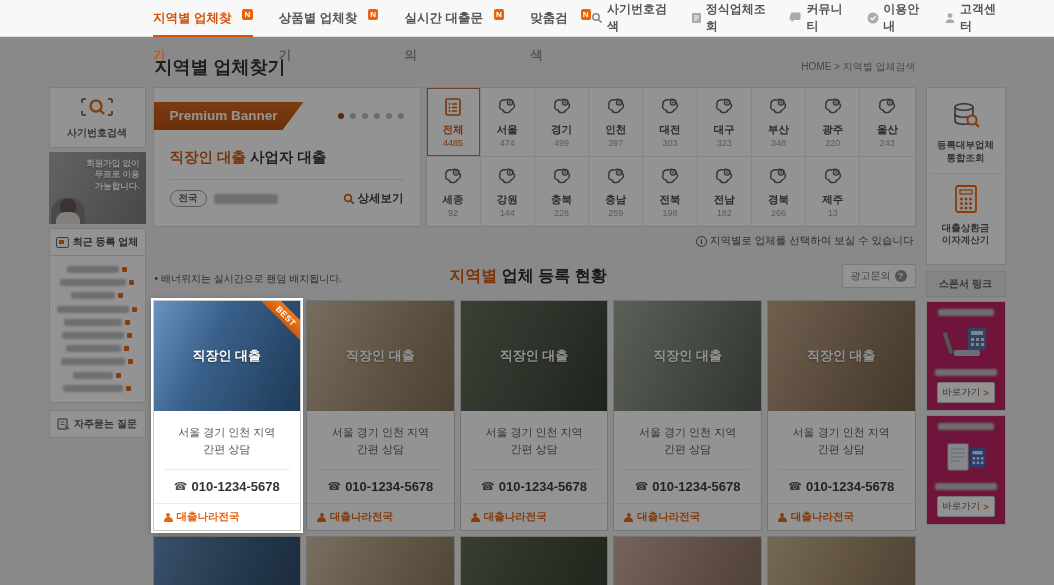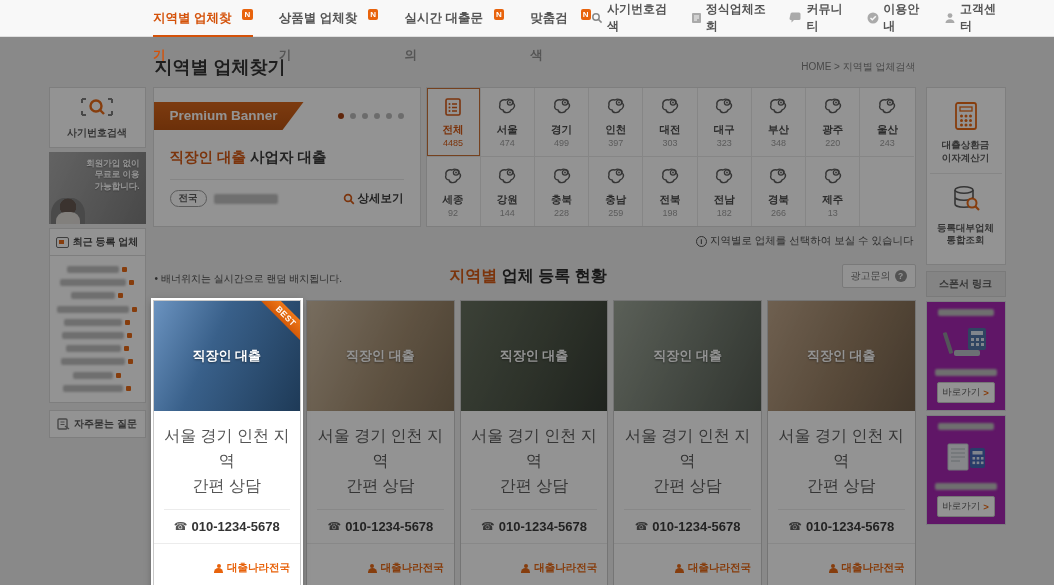--- a/index.html
+++ b/index.html
@@ -98,37 +98,37 @@
   .ci-0-0 { background:linear-gradient(115deg,#6b93c0 0%,#39608a 40%,#1e3a57 100%); }
   .ci-0-1 { background:linear-gradient(115deg,#cdbaa0 0%,#a18a6c 55%,#7d6a50 100%); }
   .ci-0-2 { background:linear-gradient(115deg,#606a58 0%,#454e3f 55%,#2c332a 100%); }
   .ci-0-3 { background:linear-gradient(115deg,#99a294 0%,#6e776b 55%,#4d554b 100%); }
   .ci-0-4 { background:linear-gradient(115deg,#bda285 0%,#93795c 55%,#6e5a44 100%); }
   .ci-1-0 { background:linear-gradient(115deg,#5c88b5 0%,#34577d 55%,#203b55 100%); }
   .ci-1-1 { background:linear-gradient(115deg,#d0bda2 0%,#a28b6d 55%,#7c6950 100%); }
   .ci-1-2 { background:linear-gradient(115deg,#5b654f 0%,#3f4836 55%,#2b3226 100%); }
   .ci-1-3 { background:linear-gradient(115deg,#c8aa9e 0%,#9d7f73 55%,#7c6257 100%); }
   .ci-1-4 { background:linear-gradient(115deg,#cbb293 0%,#9e8465 55%,#79654b 100%); }
-  .card-body { text-align:center; padding:13px 8px 0; font-size:16px; color:#555; line-height:1.55; }
+  .card-body { text-align:center; padding:13px 8px 0; font-size:11px; color:#555; line-height:1.55; }
   .card-div { border-top:1px solid #ececec; margin:11px 10px 0; }
   .card-phone { text-align:center; font-size:13px; font-weight:bold; color:#333; padding:9px 0; display:flex; align-items:center; justify-content:center; gap:4px; }
   .phone-glyph { font-size:11px; color:#555; }
-  .card-foot { border-top:1px solid #ececec; display:flex; align-items:center; justify-content:flex-end; padding:17px 10px; font-size:10.5px; font-weight:bold; color:#e8630c; }
+  .card-foot { border-top:1px solid #ececec; display:flex; align-items:center; justify-content:flex-start; padding:6px 10px; font-size:10.5px; font-weight:bold; color:#e8630c; }
   .card-company { display:flex; align-items:center; gap:4px; }
   .person-glyph { width:9px; height:9px; position:relative; display:inline-block; }
   .person-glyph::before { content:""; position:absolute; left:2.5px; top:0; width:4px; height:4px; border-radius:50%; background:#e8630c; }
   .person-glyph::after { content:""; position:absolute; left:0; bottom:0; width:9px; height:4.5px; border-radius:5px 5px 0 0; background:#e8630c; }
 
   
   .tool-box { background:#fff; border:1px solid #d9d9d9; padding:9px 3px; text-align:center; }
   .tool-item { padding:4px 0 8px; cursor:pointer; }
   .tool-item + .tool-item { border-top:1px solid #e7e7e7; padding-top:10px; }
   .tool-label { font-size:9.5px; font-weight:bold; color:#555; line-height:1.35; margin-top:4px; }
   .sponsor-title { margin-top:6px; background:#e3e3e3; border:1px solid #d2d2d2; text-align:center; font-size:10px; font-weight:bold; color:#555; padding:5px 0; }
-  .sponsor-box { margin-top:4px; background:#a21caf; border:1px solid #d5d8dc; padding:7px 4px; text-align:left; cursor:pointer; }
+  .sponsor-box { margin-top:4px; background:#be185d; border:1px solid #d5d8dc; padding:7px 4px; text-align:left; cursor:pointer; }
   .sponsor-box .masked-bar { margin:0 auto 6px; }
   .sponsor-art { height:42px; display:flex; align-items:center; justify-content:center; }
   .goto-btn { margin:6px auto 0; width:58px; background:#fff; border:1px solid #c8c8c8; border-radius:2px; font-size:9.5px; color:#555; padding:3px 0; display:flex; align-items:center; justify-content:center; gap:3px; }
   .goto-btn .arrow { color:#e8630c; font-weight:bold; }
 </style>
 </head>
 <body>
 
 <div class="topnav">
   <div class="topnav-inner">
@@ -611,20 +611,32 @@
             <div class="card-img ci-1-3"></div>
           </div>
           <div class="card">
             <div class="card-img ci-1-4"></div>
           </div>
         </div>
     </div>
 
     <div class="col-right">
       <div class="tool-box">
+          <div class="tool-item">
+            <div><svg width="30" height="30" viewBox="0 0 30 30">
+                <ellipse cx="13" cy="6" rx="9" ry="3.2" fill="none" stroke="#555" stroke-width="1.6"></ellipse>
+                <path d="M4 6 v14 c0 1.8 4 3.2 9 3.2 s9-1.4 9-3.2 V6 M4 13 c0 1.8 4 3.2 9 3.2 s9-1.4 9-3.2" fill="none" stroke="#555" stroke-width="1.6"></path>
+                <circle cx="21" cy="19" r="4.5" fill="#fff" stroke="#e8630c" stroke-width="2"></circle>
+                <line x1="24.3" y1="22.3" x2="28" y2="26" stroke="#e8630c" stroke-width="2.2"></line>
+              </svg></div>
+            <div class="tool-label">
+              <div>등록대부업체</div>
+              <div>통합조회</div>
+            </div>
+          </div>
           <div class="tool-item">
             <div><svg width="28" height="30" viewBox="0 0 28 30">
                 <rect x="4" y="2" width="20" height="26" rx="2" fill="none" stroke="#e8630c" stroke-width="1.8"></rect>
                 <rect x="8" y="6" width="12" height="4" fill="none" stroke="#e8630c" stroke-width="1.3"></rect>
                 <g fill="#e8630c">
                   <circle cx="9.5" cy="15" r="1.5"></circle>
                   <circle cx="14" cy="15" r="1.5"></circle>
                   <circle cx="18.5" cy="15" r="1.5"></circle>
                   <circle cx="9.5" cy="19.5" r="1.5"></circle>
                   <circle cx="14" cy="19.5" r="1.5"></circle>
@@ -632,32 +644,20 @@
                   <circle cx="9.5" cy="24" r="1.5"></circle>
                   <circle cx="14" cy="24" r="1.5"></circle>
                   <circle cx="18.5" cy="24" r="1.5"></circle>
                 </g>
               </svg></div>
             <div class="tool-label">
               <div>대출상환금</div>
               <div>이자계산기</div>
             </div>
           </div>
-          <div class="tool-item">
-            <div><svg width="30" height="30" viewBox="0 0 30 30">
-                <ellipse cx="13" cy="6" rx="9" ry="3.2" fill="none" stroke="#555" stroke-width="1.6"></ellipse>
-                <path d="M4 6 v14 c0 1.8 4 3.2 9 3.2 s9-1.4 9-3.2 V6 M4 13 c0 1.8 4 3.2 9 3.2 s9-1.4 9-3.2" fill="none" stroke="#555" stroke-width="1.6"></path>
-                <circle cx="21" cy="19" r="4.5" fill="#fff" stroke="#e8630c" stroke-width="2"></circle>
-                <line x1="24.3" y1="22.3" x2="28" y2="26" stroke="#e8630c" stroke-width="2.2"></line>
-              </svg></div>
-            <div class="tool-label">
-              <div>등록대부업체</div>
-              <div>통합조회</div>
-            </div>
-          </div>
         </div>
       <div class="sponsor-title">스폰서 링크</div>
       <div id="sponsor-links">
           <div class="sponsor-box">
             <div class="masked-bar" style="width: 56px;"></div>
             <div class="sponsor-art">
               <svg width="52" height="38" viewBox="0 0 52 38">
                 <rect x="28" y="4" width="18" height="22" rx="2" fill="#4a6fa5"></rect>
                 <rect x="31" y="7" width="12" height="4" fill="#dce6f2"></rect>
                 <g fill="#dce6f2">

